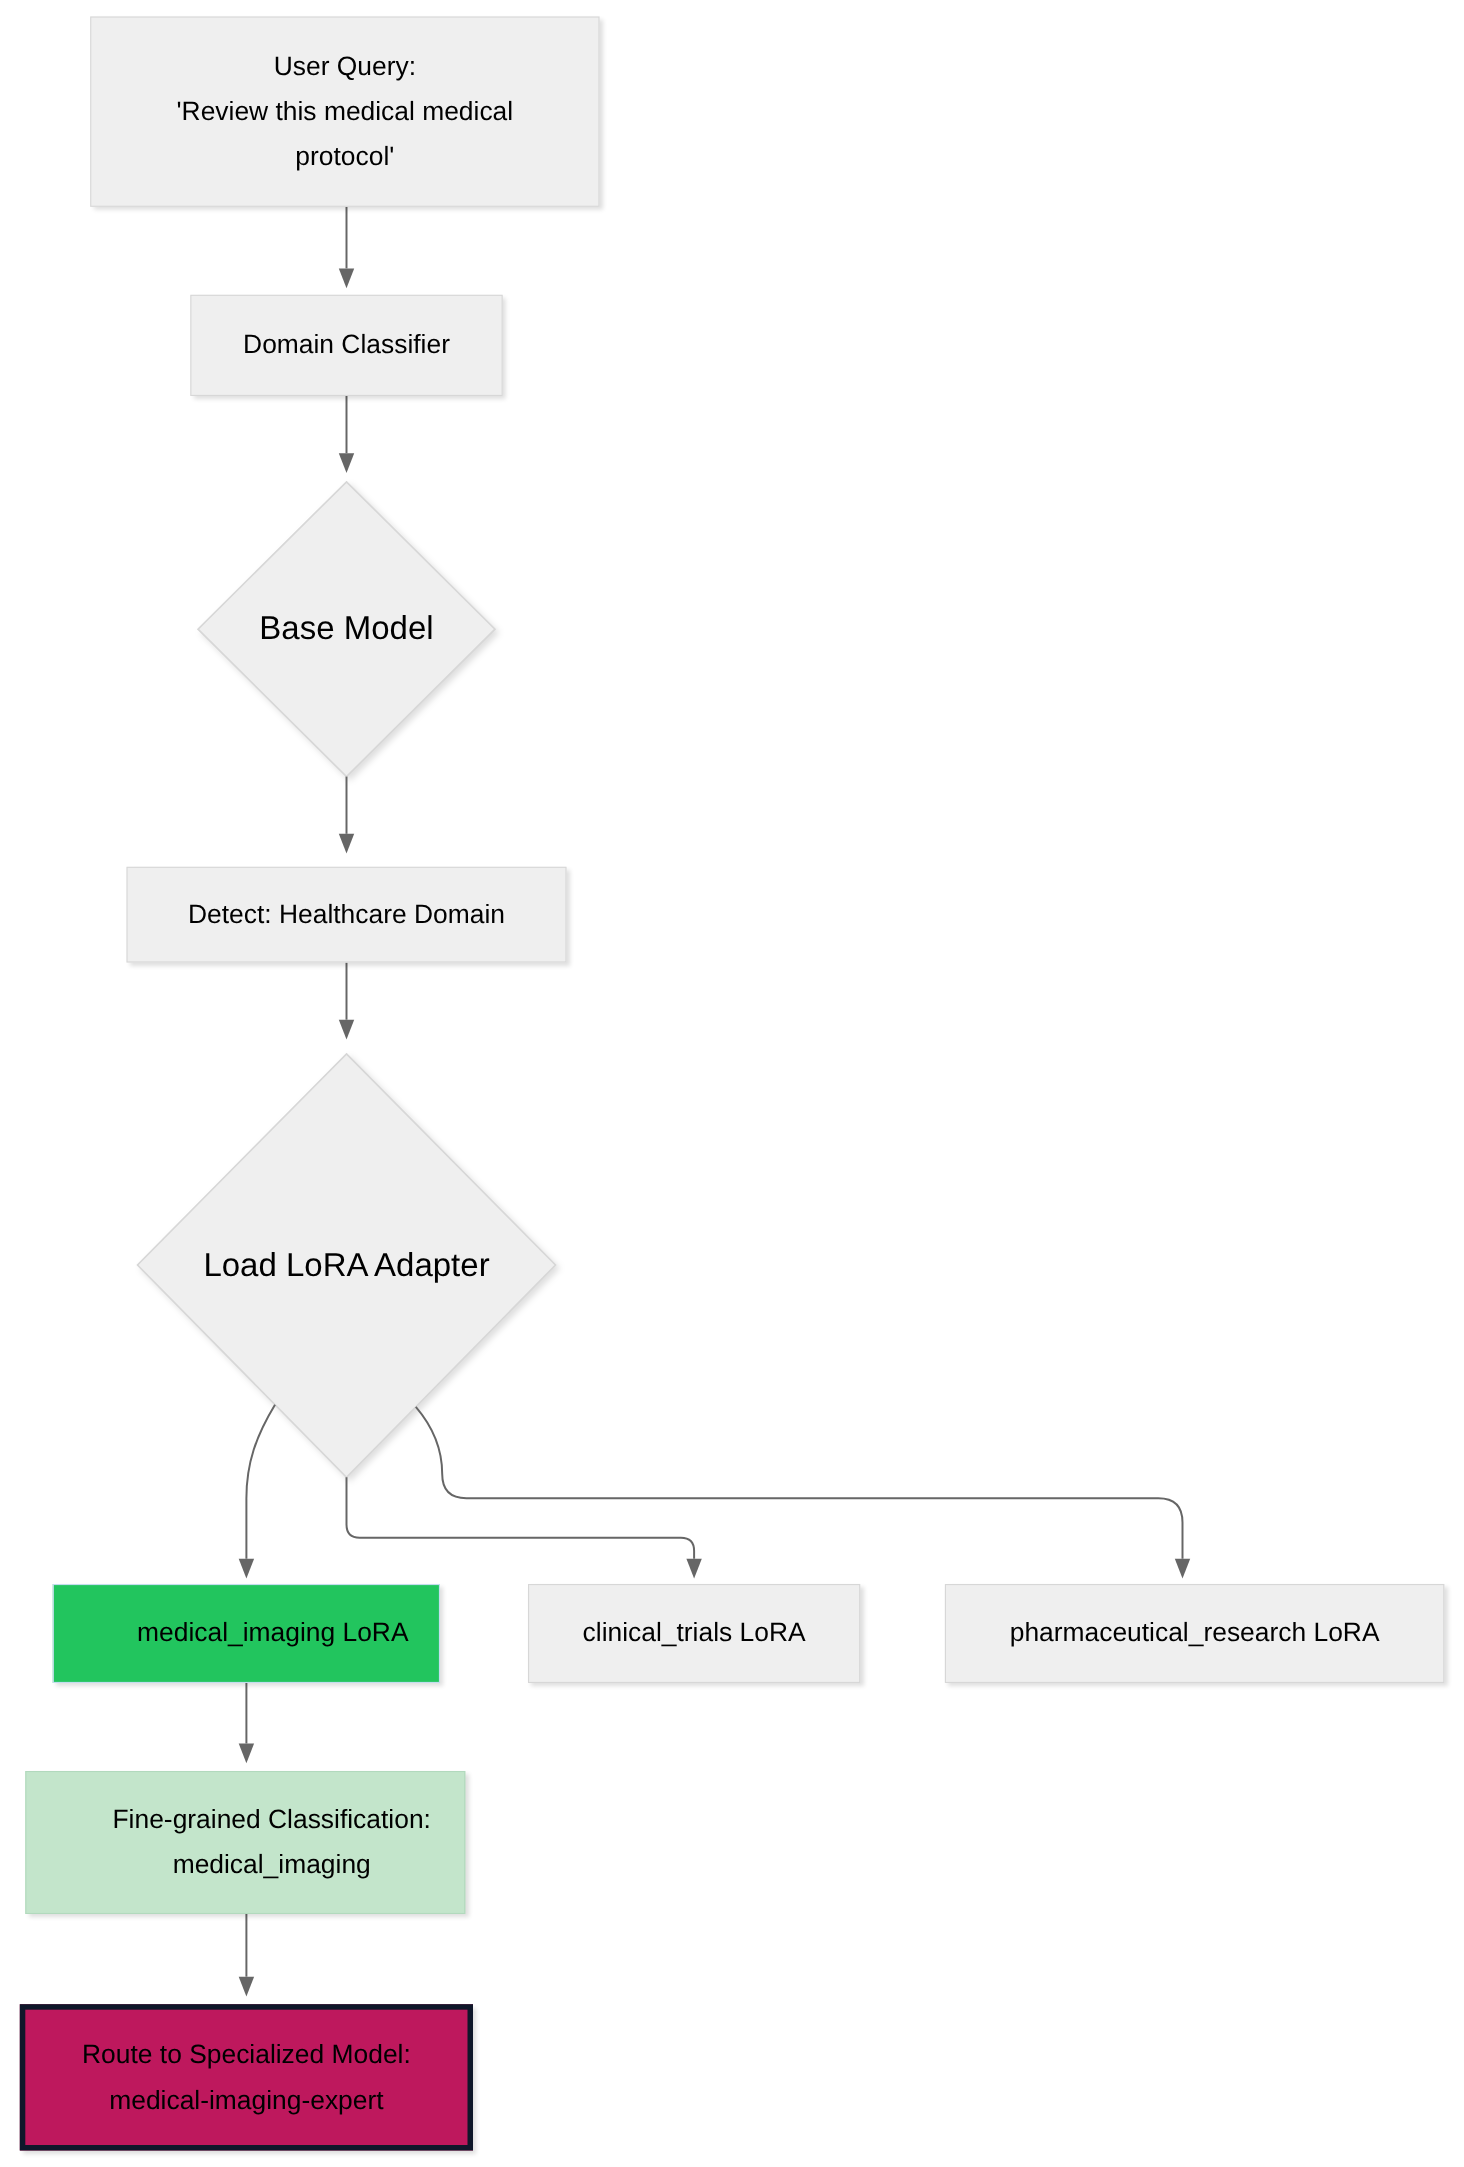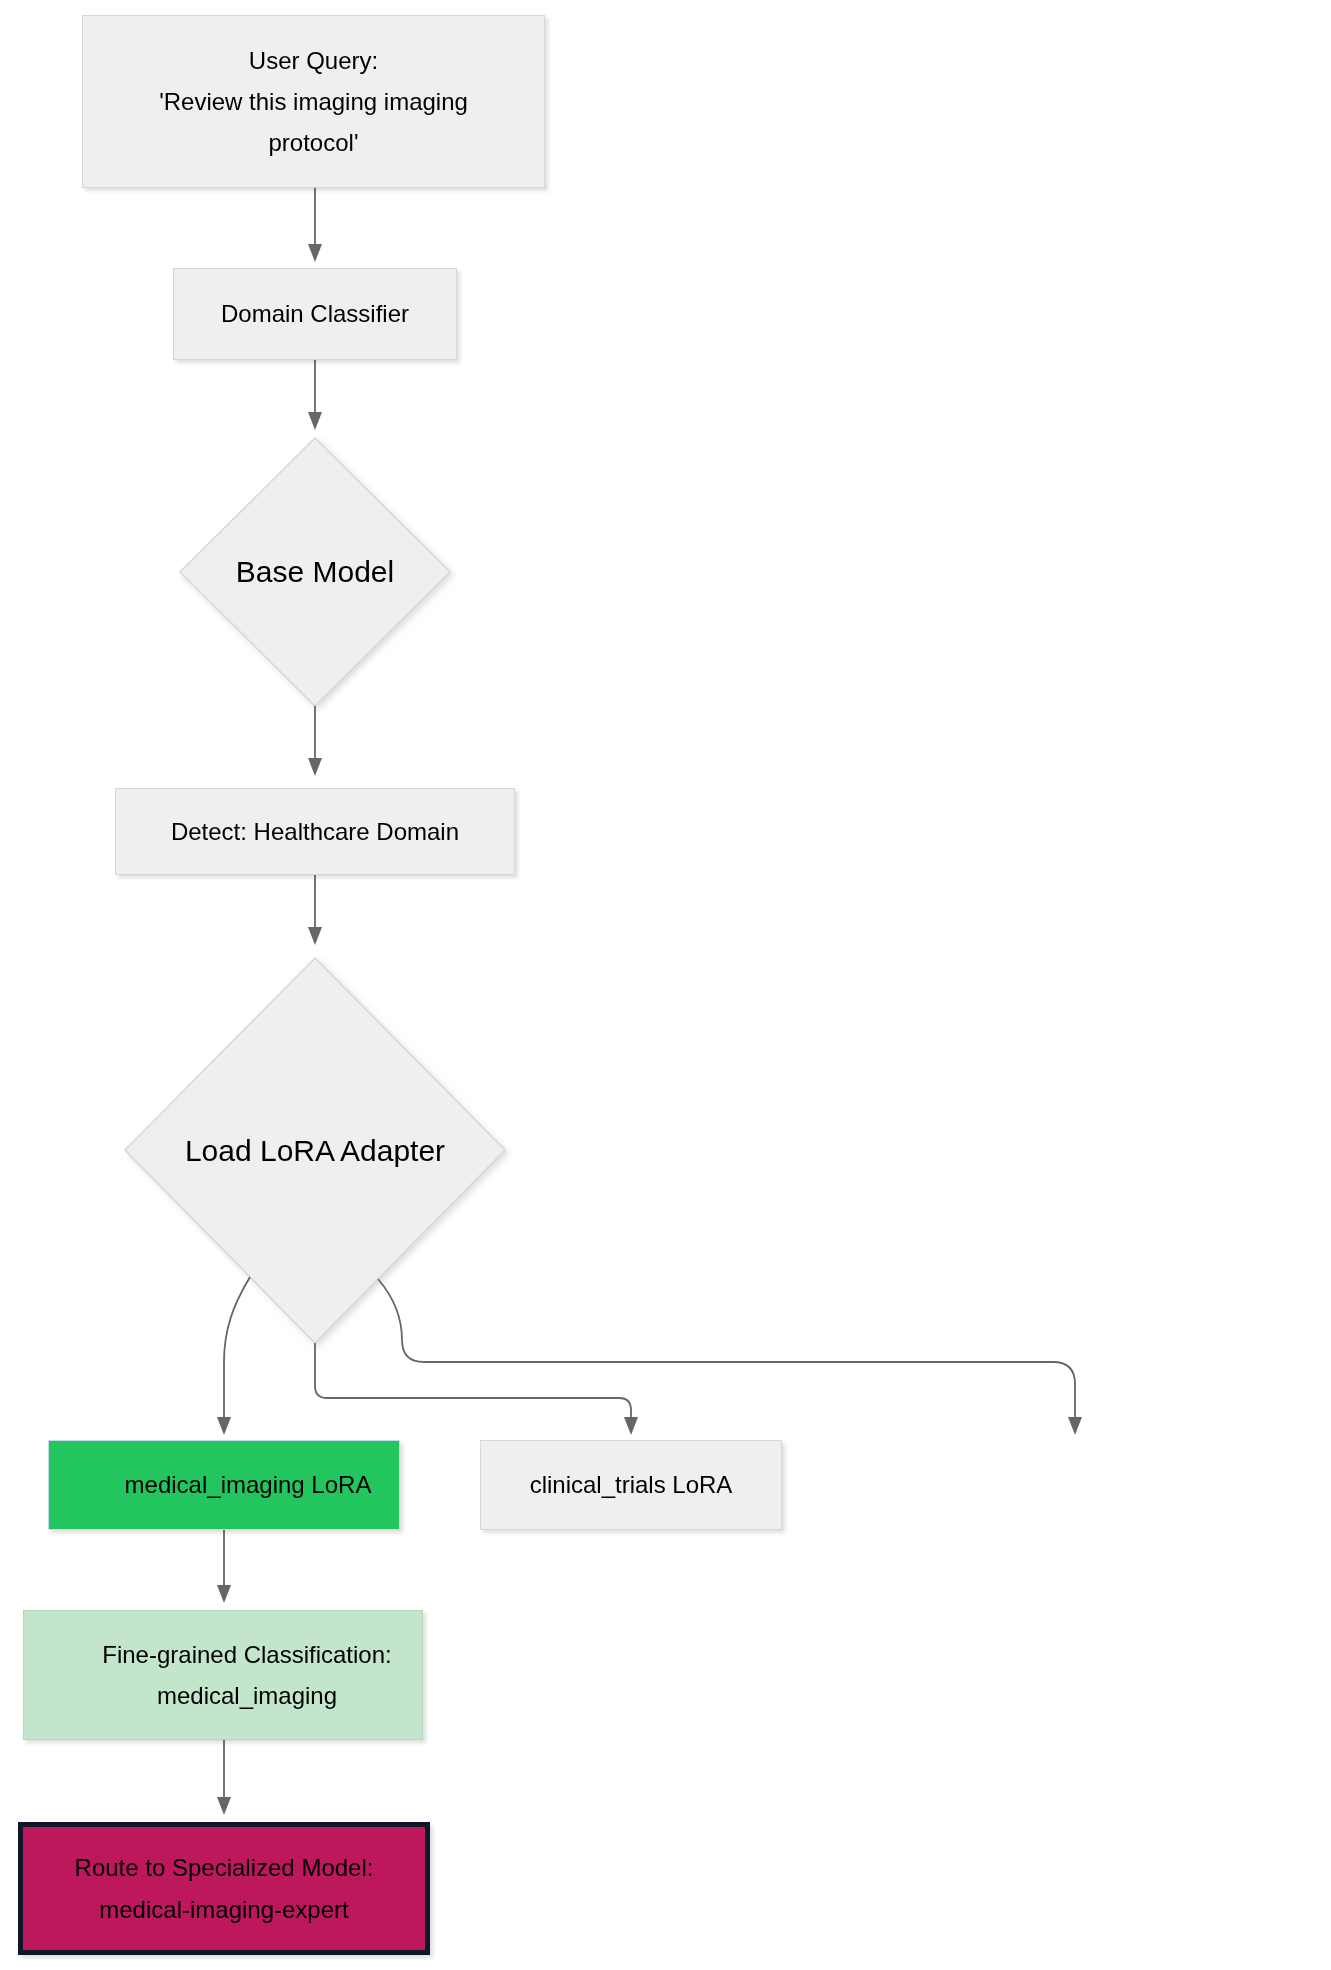--- a/index.html
+++ b/index.html
@@ -76,21 +76,21 @@
     <path class="edge" d="M315,875 V927" marker-end="url(#arrow)"></path>
     <path class="edge" d="M250,1277 C233,1305 224,1330 224,1362 L224,1417" marker-end="url(#arrow)"></path>
     <path class="edge" d="M315,1343 V1386 Q315,1398 327,1398 H619 Q631,1398 631,1410 V1417" marker-end="url(#arrow)"></path>
     <path class="edge" d="M378,1279 C396,1300 402,1320 402,1340 Q402,1362 424,1362 H1053 Q1075,1362 1075,1384 V1417" marker-end="url(#arrow)"></path>
     <path class="edge" d="M224,1530 V1585" marker-end="url(#arrow)"></path>
     <path class="edge" d="M224,1740 V1797" marker-end="url(#arrow)"></path>
   </svg>
 
   <div class="node rect-gray" style="left:82px; top:15px; width:463px; height:173px;">
     <span>User Query:</span>
-    <span>'Review this imaging imaging</span>
+    <span>'Review this medical medical</span>
     <span>protocol'</span>
   </div>
 
   <div class="node rect-gray" style="left:173px; top:268px; width:284px; height:92px;">
     <span>Domain Classifier</span>
   </div>
 
   <div class="diamond-label" style="left:180px; top:438px; width:270px; height:268px;">
     <span>Base Model</span>
   </div>
@@ -104,20 +104,23 @@
   </div>
 
   <div class="node rect-blue" style="left:48px; top:1440px; width:352px; height:90px;">
     <span>medical_imaging LoRA</span>
   </div>
 
   <div class="node rect-gray" style="left:480px; top:1440px; width:302px; height:90px;">
     <span>clinical_trials LoRA</span>
   </div>
 
+  <div class="node rect-gray" style="left:859px; top:1440px; width:454px; height:90px;">
+    <span>pharmaceutical_research LoRA</span>
+  </div>
 
   <div class="node rect-green1" style="left:23px; top:1610px; width:400px; height:130px;padding-left:48px;">
     <span>Fine-grained Classification:</span>
     <span>medical_imaging</span>
   </div>
 
   <div class="node rect-green2" style="left:18px; top:1822px; width:412px; height:133px;">
     <span>Route to Specialized Model:</span>
     <span>medical-imaging-expert</span>
   </div>

